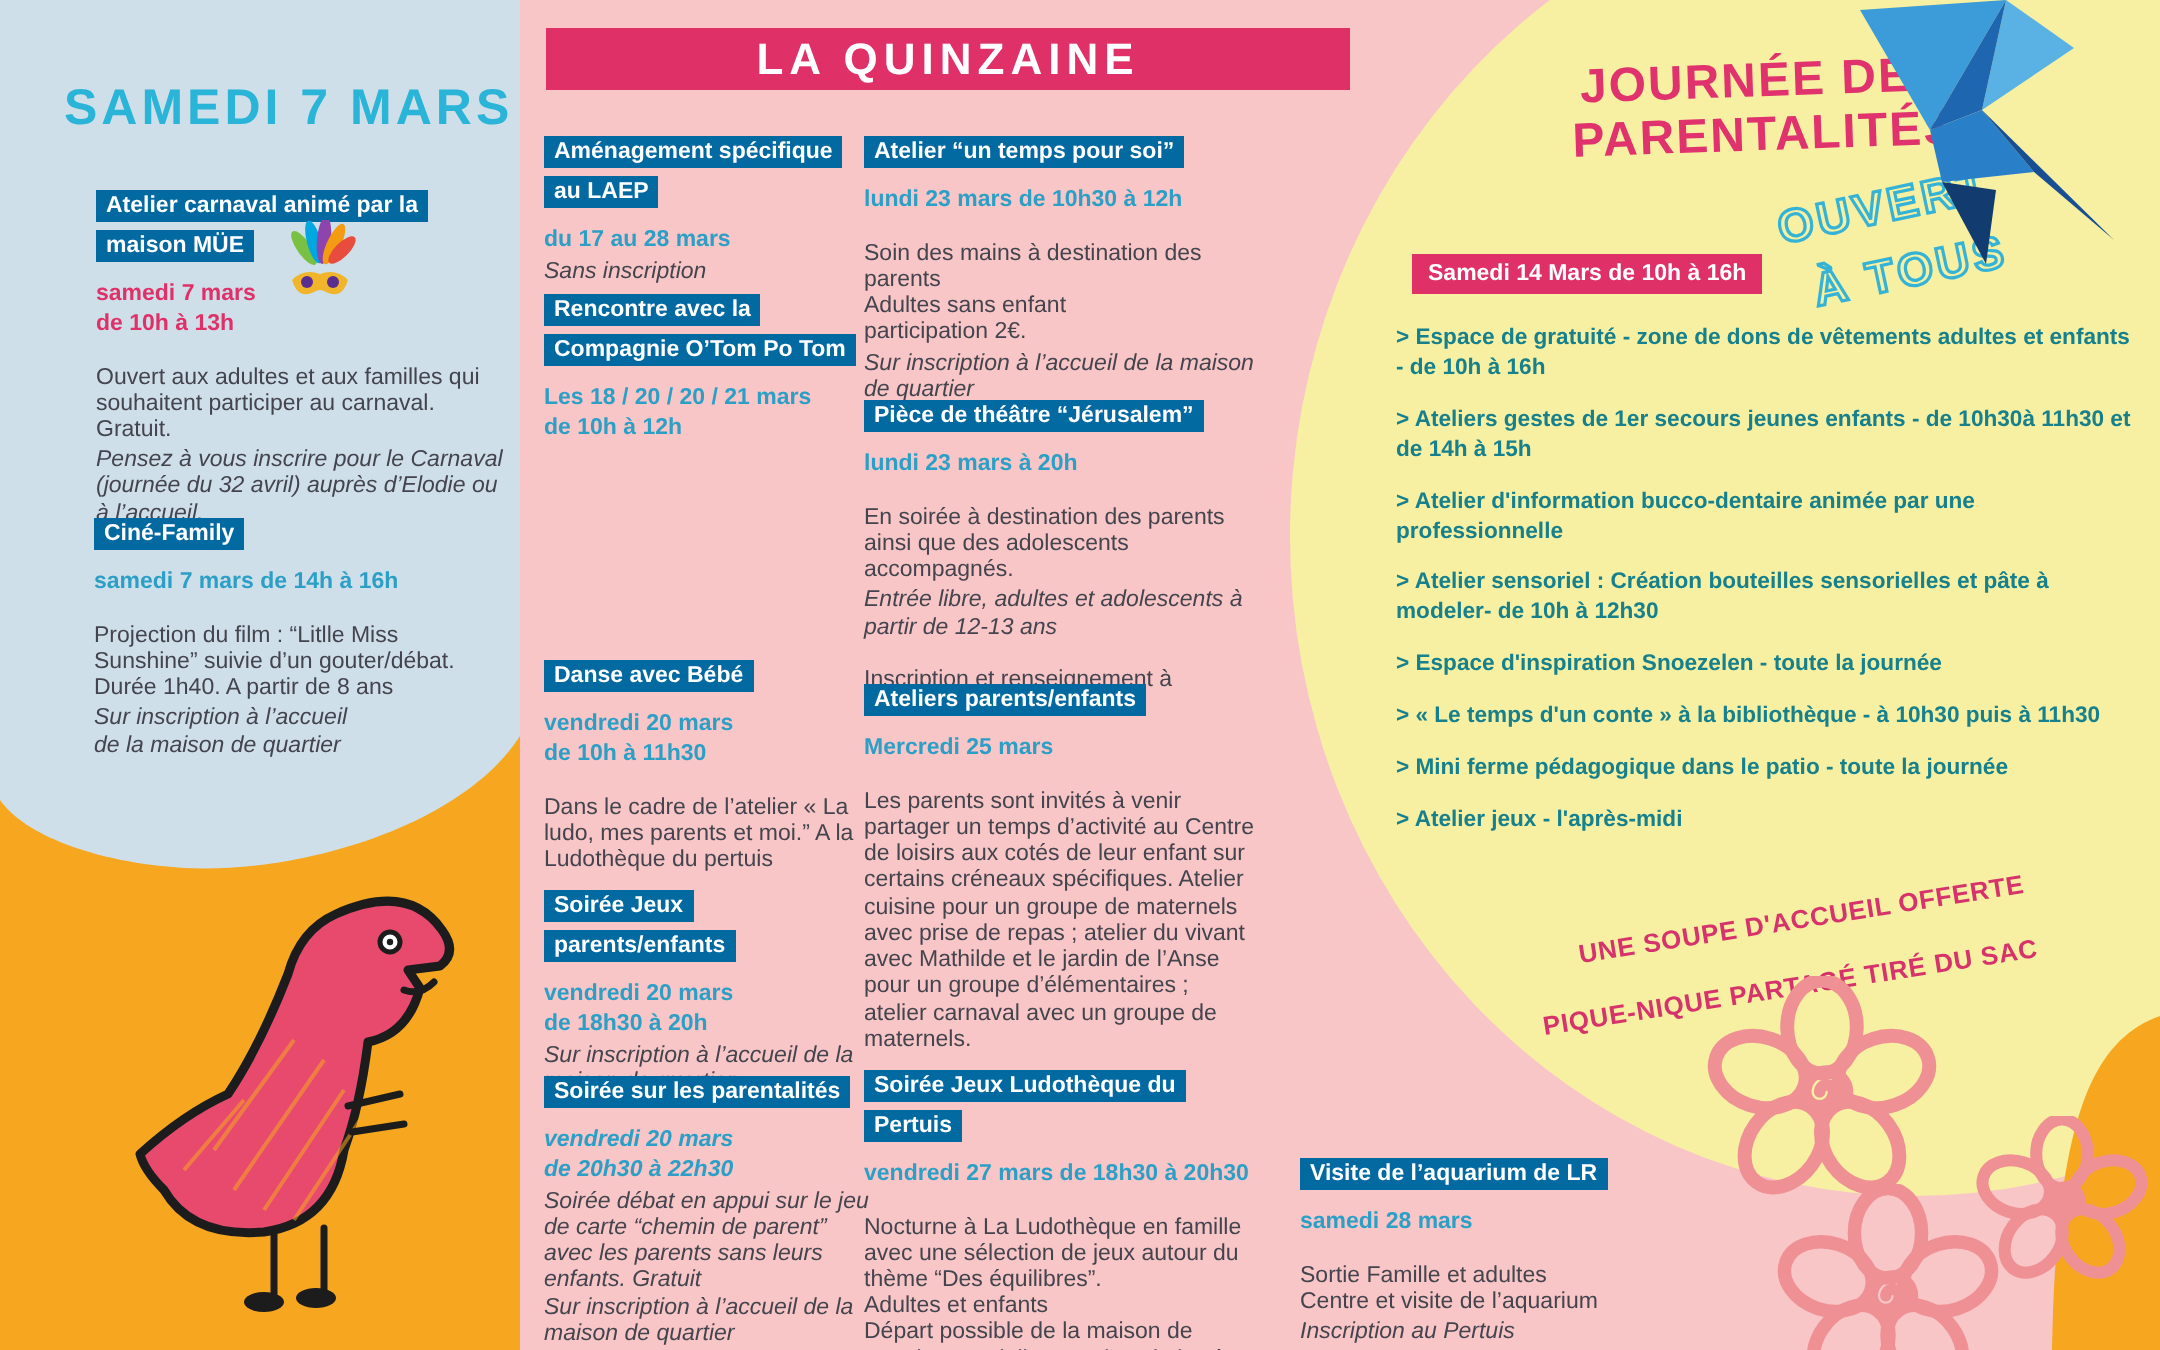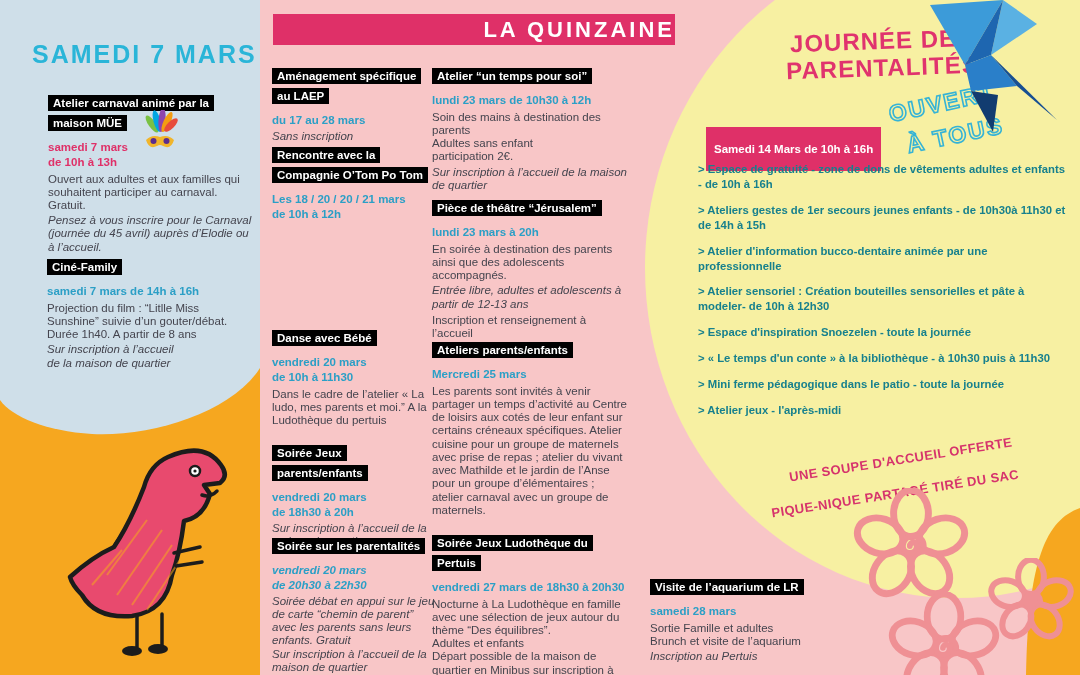--- a/index.html
+++ b/index.html
@@ -5,60 +5,60 @@
   html,body{margin:0;padding:0;background:#666;}
   #page{
     position:relative;width:1080px;height:675px;overflow:hidden;
     font-family:"Liberation Sans",sans-serif;
     -webkit-font-smoothing:antialiased;
   }
   #bg{position:absolute;left:0;top:0;z-index:0;}
   .layer{position:absolute;left:0;top:0;width:1080px;height:675px;z-index:1;}
   .block{position:absolute;}
   .badge{
-    display:inline;background:#000000;color:#fff;font-weight:bold;
+    display:inline;background:#0369a1;color:#fff;font-weight:bold;
     font-size:11.5px;line-height:1.55;padding:2px 5px;
     -webkit-box-decoration-break:clone;box-decoration-break:clone;
   }
   .badge-wrap{display:block;}
   .date{
     color:#2b9fc6;font-weight:bold;font-size:11.5px;line-height:1.3;
     white-space:pre-line;margin-top:7px;margin-right:-14px;
   }
   .date.pink{color:#df3068;}
   .date.it{font-style:italic;}
   .body{
     color:#44444e;font-size:11.5px;line-height:1.15;white-space:pre-line;
-    margin-top:3px;margin-right:-10px;
+    margin-top:13px;margin-right:-10px;
   }
   .note{
     color:#44444e;font-size:11.5px;line-height:1.15;font-style:italic;
     white-space:pre-line;margin-top:2px;margin-right:-10px;
   }
   .left-title{
     position:absolute;left:32px;top:40px;color:#2ab5d8;font-weight:bold;
     font-size:25px;letter-spacing:2px;
   }
   .quinzaine-band{
     position:absolute;left:273px;top:14px;width:402px;height:31px;
-    background:#df3068;color:#ffffff;text-align:right;font-weight:bold;
+    background:#df3068;color:#ffffff;text-align:center;font-weight:bold;
     font-size:22px;letter-spacing:3px;line-height:31px;z-index:2;
   }
   .journee-title{
     position:absolute;left:762px;top:28px;width:240px;text-align:center;
     color:#e0336e;font-weight:bold;font-size:24px;line-height:1.12;
     letter-spacing:1px;white-space:pre-line;transform:rotate(-2deg);
   }
   .open-line{
     position:absolute;font-weight:bold;font-size:23px;letter-spacing:2px;
     color:#f7f0a2;-webkit-text-stroke:1.6px #35b3d6;transform:rotate(-12deg);
   }
   .date-badge{
     position:absolute;left:706px;top:127px;background:#df3068;color:#fff;
-    font-weight:bold;font-size:11.5px;padding:16px 8px;
+    font-weight:bold;font-size:11.5px;padding:4px 8px;
   }
   .bullets{position:absolute;left:698px;top:162px;width:372px;}
   .bullet{
     color:#17808d;font-weight:bold;font-size:11.3px;line-height:1.32;
     margin-bottom:11px;
   }
   .soup-line{
     position:absolute;color:#d6336c;font-weight:bold;font-size:13px;
     letter-spacing:0.4px;transform:rotate(-9deg);white-space:nowrap;
   }
@@ -79,21 +79,21 @@
 
   <div class="layer">
 
     <div class="left-title">SAMEDI 7 MARS</div>
 
     <div class="block" style="left:48px;top:93px;width:195px">
       <div class="badge-wrap"><span class="badge">Atelier carnaval animé par la maison MÜE</span></div>
       <div class="date pink">samedi 7 mars
 de 10h à 13h</div>
       <div class="body">Ouvert aux adultes et aux familles qui souhaitent participer au carnaval. Gratuit.</div>
-      <div class="note">Pensez à vous inscrire pour le Carnaval (journée du 45 avril) auprès d’Elodie ou à l’accueil.</div>
+      <div class="note">Pensez à vous inscrire pour le Carnaval (journée du 32 avril) auprès d’Elodie ou à l’accueil.</div>
     </div>
 
     <svg class="block" style="left:138px;top:110px" width="44" height="44" viewBox="0 0 44 44">
       <g stroke-width="0">
         <ellipse cx="14" cy="14" rx="3.5" ry="10" transform="rotate(-35 14 14)" fill="#7ac143"></ellipse>
         <ellipse cx="19" cy="11" rx="3.5" ry="11" transform="rotate(-15 19 11)" fill="#00a7e1"></ellipse>
         <ellipse cx="24" cy="10" rx="3.5" ry="12" transform="rotate(5 24 10)" fill="#8e44ad"></ellipse>
         <ellipse cx="29" cy="12" rx="3.5" ry="11" transform="rotate(25 29 12)" fill="#f39c12"></ellipse>
         <ellipse cx="33" cy="15" rx="3.5" ry="9" transform="rotate(45 33 15)" fill="#e74c3c"></ellipse>
         <path d="M8,30 Q14,24 22,27 Q30,24 36,30 Q33,40 25,36 Q22,34 19,36 Q11,40 8,30 Z" fill="#f1b52b"></path>
@@ -202,21 +202,21 @@
       <div class="date">vendredi 27 mars de 18h30 à 20h30</div>
       <div class="body">Nocturne à La Ludothèque en famille avec une sélection de jeux autour du thème “Des équilibres”.
 Adultes et enfants
 Départ possible de la maison de quartier en Minibus sur inscription à l’accueil.</div>
     </div>
 
     <div class="block" style="left:650px;top:577px;width:186px">
       <div class="badge-wrap"><span class="badge">Visite de l’aquarium de LR</span></div>
       <div class="date">samedi 28 mars</div>
       <div class="body">Sortie Famille et adultes
-Brunch et visite de l’aquarium</div>
+Centre et visite de l’aquarium</div>
       <div class="note">Inscription au Pertuis</div>
     </div>
 
     <div class="journee-title">JOURNÉE DES
 PARENTALITÉS</div>
 
     <div class="open-line" style="left:888px;top:90px">OUVERT</div>
     <div class="open-line" style="left:906px;top:122px">À TOUS</div>
 
     <div class="date-badge">Samedi 14 Mars de 10h à 16h</div>

